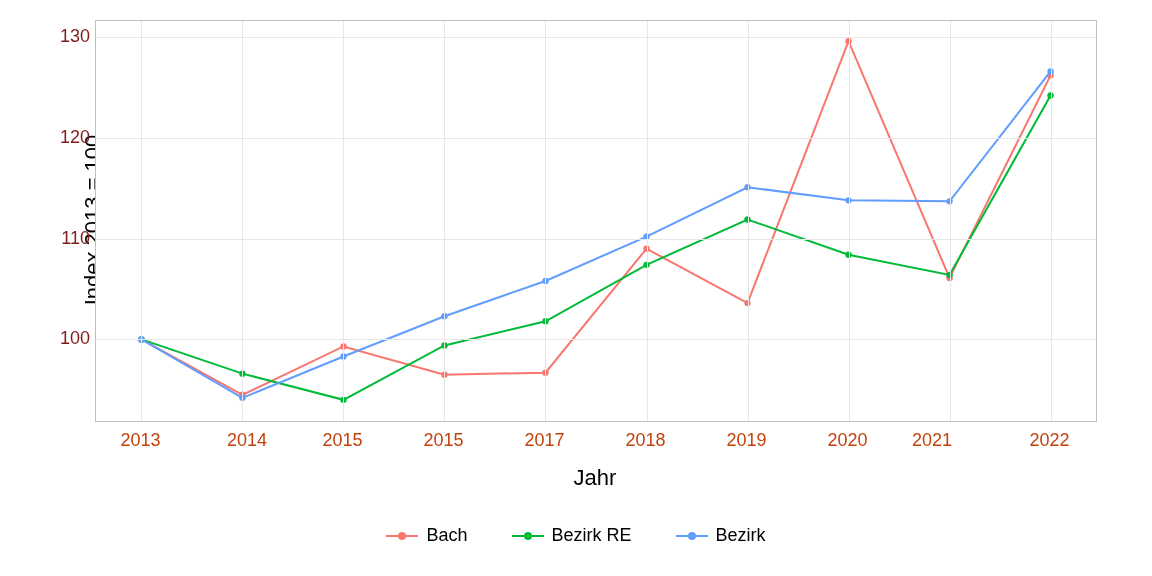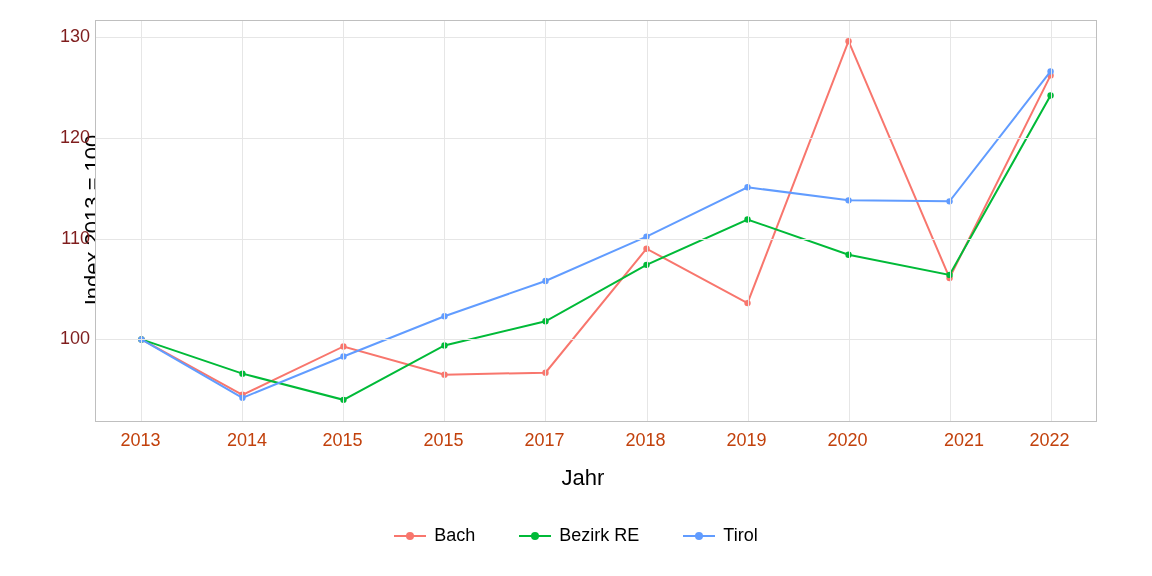--- a/index.html
+++ b/index.html
@@ -51,21 +51,21 @@
     left: 8px;
     top: 220px;
     transform: translateY(-50%) rotate(-90deg);
     transform-origin: center;
     font-size: 22px;
     color: #000;
     white-space: nowrap;
   }
   .x-axis-title {
     position: absolute;
-    left: 583px;
+    left: 595px;
     top: 465px;
     transform: translateX(-50%);
     font-size: 22px;
     color: #000;
   }
   svg.lines {
     position: absolute;
     left: 0;
     top: 0;
     width: 1000px;
@@ -184,31 +184,31 @@
         <span class="ln" style="background:#00BA38"></span>
           <span class="pt" style="background:#00BA38"></span>
       </span>
       <span>Bezirk RE</span>
     </div>
     <div class="legend-item">
       <span class="legend-swatch">
         <span class="ln" style="background:#619CFF"></span>
           <span class="pt" style="background:#619CFF"></span>
       </span>
-      <span>Tirol</span>
+      <span>Bezirk</span>
     </div>
   </div>
 
 <div class="y-tick-label" style="top: 338.388px;">100</div>
     <div class="y-tick-label" style="top: 237.632px;">110</div>
     <div class="y-tick-label" style="top: 136.877px;">120</div>
     <div class="y-tick-label" style="top: 36.1209px;">130</div>
     <div class="x-tick-label" style="left: 140.455px;">2013</div>
     <div class="x-tick-label" style="left: 247px;">2014</div>
     <div class="x-tick-label" style="left: 342.475px;">2015</div>
     <div class="x-tick-label" style="left: 443.485px;">2015</div>
     <div class="x-tick-label" style="left: 544.495px;">2017</div>
     <div class="x-tick-label" style="left: 645.505px;">2018</div>
     <div class="x-tick-label" style="left: 746.515px;">2019</div>
     <div class="x-tick-label" style="left: 847.525px;">2020</div>
-    <div class="x-tick-label" style="left: 964px;">2021</div>
+    <div class="x-tick-label" style="left: 932px;">2021</div>
     <div class="x-tick-label" style="left: 1049.55px;">2022</div>
   </div>
 
 </body></html>

